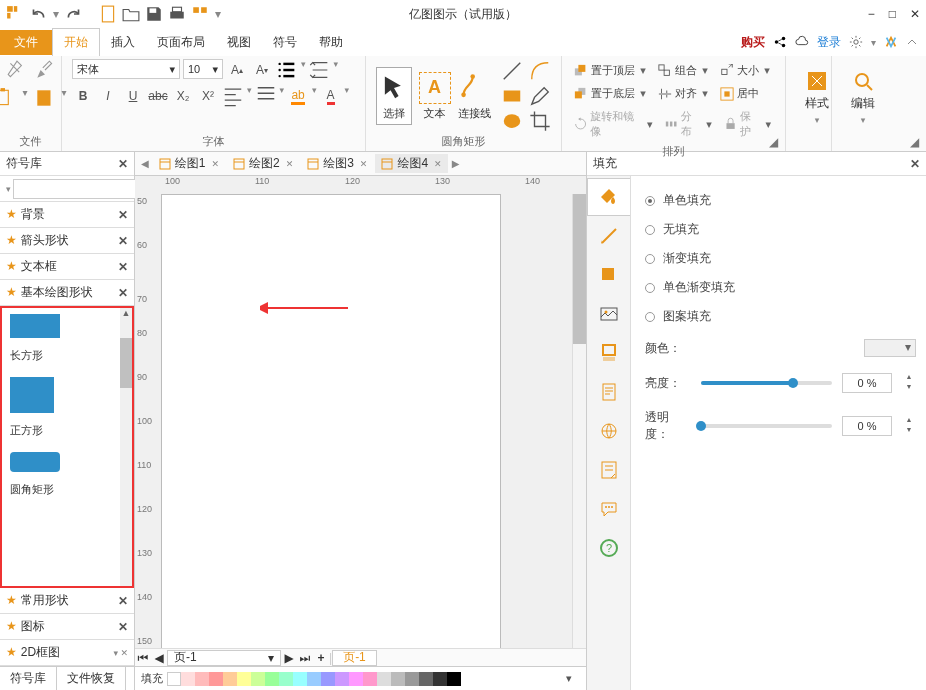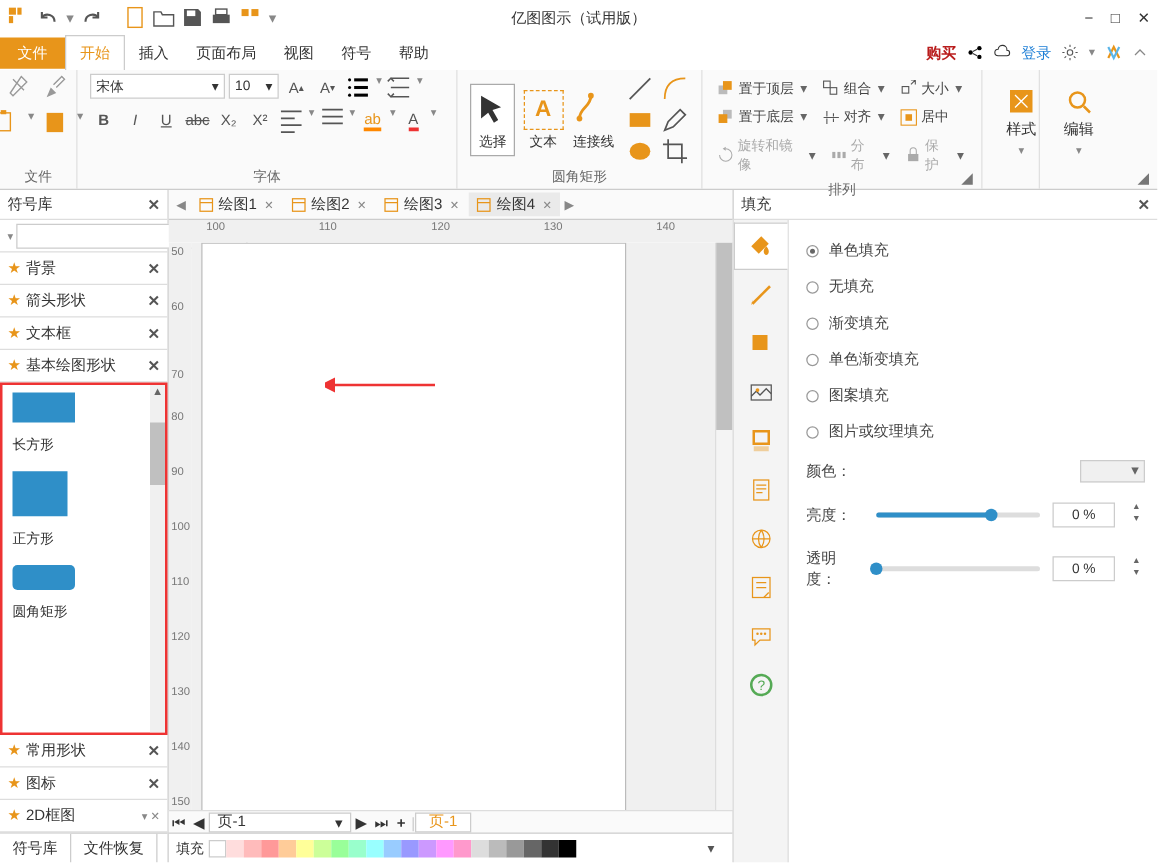--- a/index.html
+++ b/index.html
@@ -824,24 +824,20 @@
             <span>渐变填充</span>
           </div>
         <div class="rp-opt">
             <span class="radio"></span>
             <span>单色渐变填充</span>
           </div>
         <div class="rp-opt">
             <span class="radio"></span>
             <span>图案填充</span>
           </div>
-        <div class="rp-opt">
-            <span class="radio"></span>
-            <span>图片或纹理填充</span>
-          </div>
 
         <div class="rp-row">
           <span class="rp-label">颜色：</span>
           <div class="color-pick">
               <div style="flex:1"></div>
               <div class="drop-arrow">▾</div>
             </div>
         </div>
         <div class="rp-row">
           <span class="rp-label">亮度：</span>

